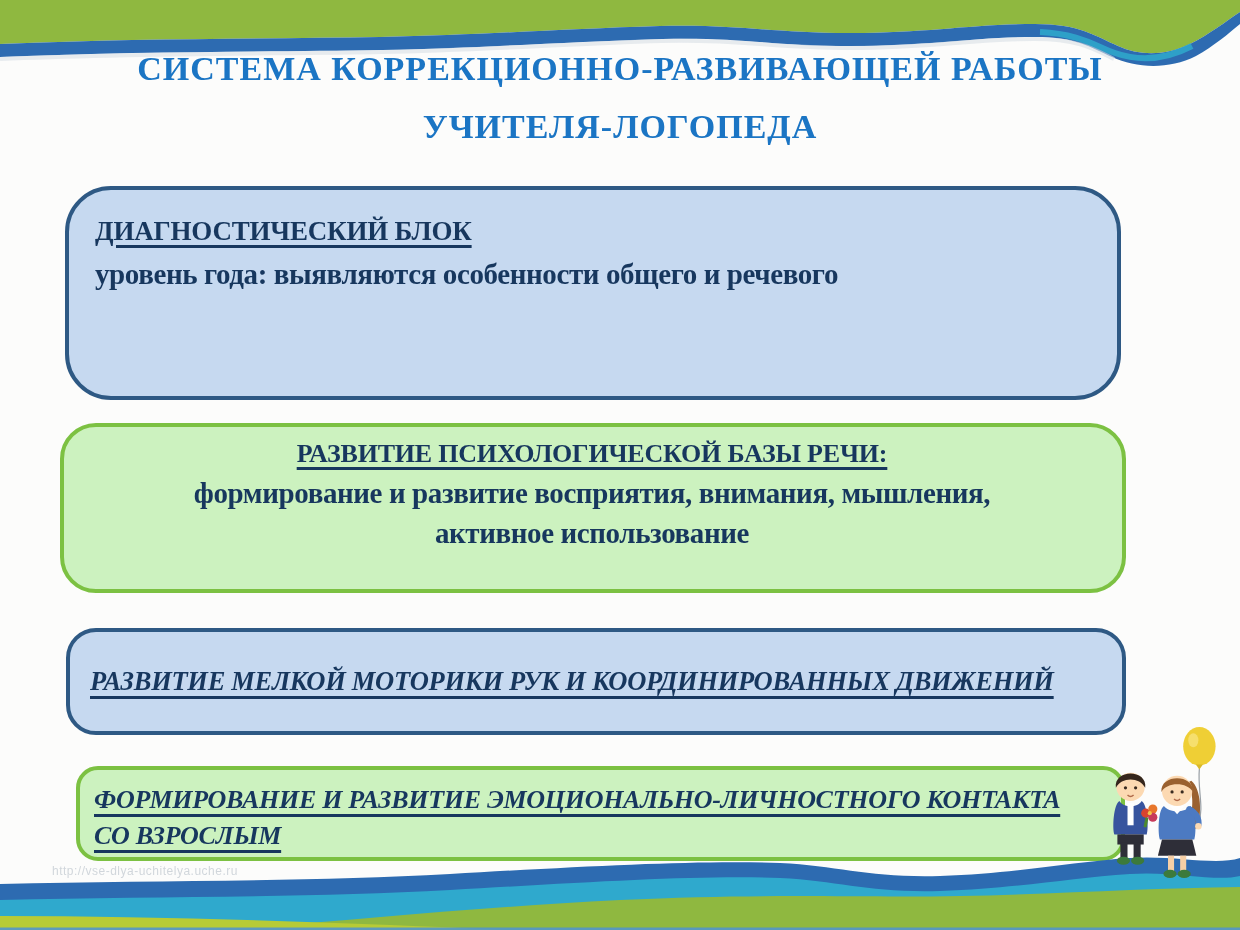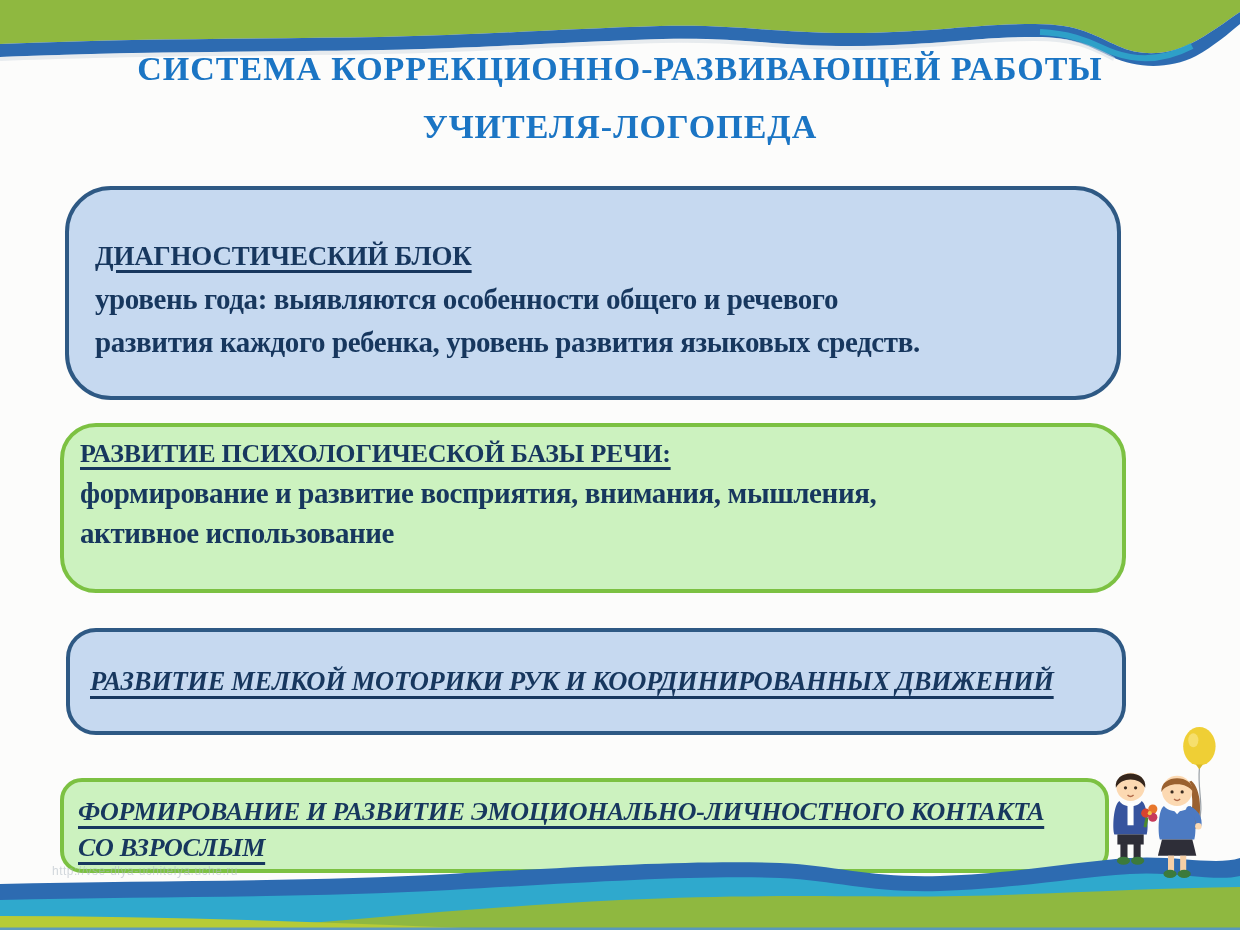--- a/index.html
+++ b/index.html
@@ -36,30 +36,30 @@
     text-decoration:underline;
     text-decoration-thickness:2.5px;
     text-underline-offset:5px;
   }
   .u{
     text-decoration:underline;
     text-decoration-thickness:2.5px;
     text-underline-offset:6px;
     font-style:italic;
   }
-  .card1{left:65px;top:186px;width:1056px;height:214px;border-radius:46px;padding:45px 26px 0 26px;}
+  .card1{left:65px;top:186px;width:1056px;height:214px;border-radius:46px;padding:20px 26px 0 26px;}
   .card1 .card-heading{font-size:27px;line-height:43px;letter-spacing:-0.2px;}
   .card1 .body-line{font-size:29px;line-height:43px;letter-spacing:-0.4px;white-space:nowrap;}
-  .card2{left:60px;top:423px;width:1066px;height:170px;border-radius:36px;padding:8px 18px 0 16px;}
+  .card2{left:60px;top:423px;width:1066px;height:170px;border-radius:36px;padding:8px 18px 0 16px;text-align:center;}
   .card2 .card-heading{font-size:26px;line-height:38px;letter-spacing:-0.2px;}
   .card2 .body-line{font-size:29px;line-height:40px;letter-spacing:-0.4px;white-space:nowrap;}
   .card3{left:66px;top:628px;width:1060px;height:107px;border-radius:30px;
          display:flex;align-items:center;padding-left:20px;}
   .card3 .line{font-size:26.5px;letter-spacing:-0.3px;white-space:nowrap;}
-  .card4{left:60px;top:766px;width:1049px;height:95px;border-radius:22px;padding:12px 14px 0 14px;margin-top:12px;}
+  .card4{left:76px;top:766px;width:1049px;height:95px;border-radius:22px;padding:12px 14px 0 14px;}
   .card4 .line{font-size:26px;line-height:36px;letter-spacing:-0.3px;white-space:nowrap;}
   
   .top-wave{position:absolute;top:0;left:0;width:1240px;height:72px;display:block;}
   .bottom-wave{position:absolute;bottom:0;left:0;width:1240px;height:76px;display:block;}
   .children{position:absolute;left:1100px;top:720px;width:136px;height:164px;display:block;z-index:5;}
   .watermark{
     position:absolute;left:16px;top:864px;
     font-family:"Liberation Sans", sans-serif;
     font-size:12px;color:#aeb8c2;opacity:.55;letter-spacing:.5px;margin-left:36px;
   }
@@ -85,21 +85,20 @@
   </svg>
 
   <div class="slide-title">
     <div>СИСТЕМА КОРРЕКЦИОННО-РАЗВИВАЮЩЕЙ РАБОТЫ</div>
     <div>УЧИТЕЛЯ-ЛОГОПЕДА</div>
   </div>
 
   <section class="card blue card1">
     <div class="card-heading">ДИАГНОСТИЧЕСКИЙ БЛОК</div>
     <div class="body-line">уровень года: выявляются особенности общего и речевого</div>
-    <div class="body-line">развития каждого ребенка, уровень развития языковых средств.</div>
   </section>
 
   <section class="card green card2">
     <div class="card-heading">РАЗВИТИЕ ПСИХОЛОГИЧЕСКОЙ БАЗЫ РЕЧИ:</div>
     <div class="body-line">формирование и развитие восприятия, внимания, мышления,</div>
     <div class="body-line">активное использование</div>
   </section>
 
   <section class="card blue card3">
     <div class="line u">РАЗВИТИЕ МЕЛКОЙ МОТОРИКИ РУК И КООРДИНИРОВАННЫХ ДВИЖЕНИЙ</div>

